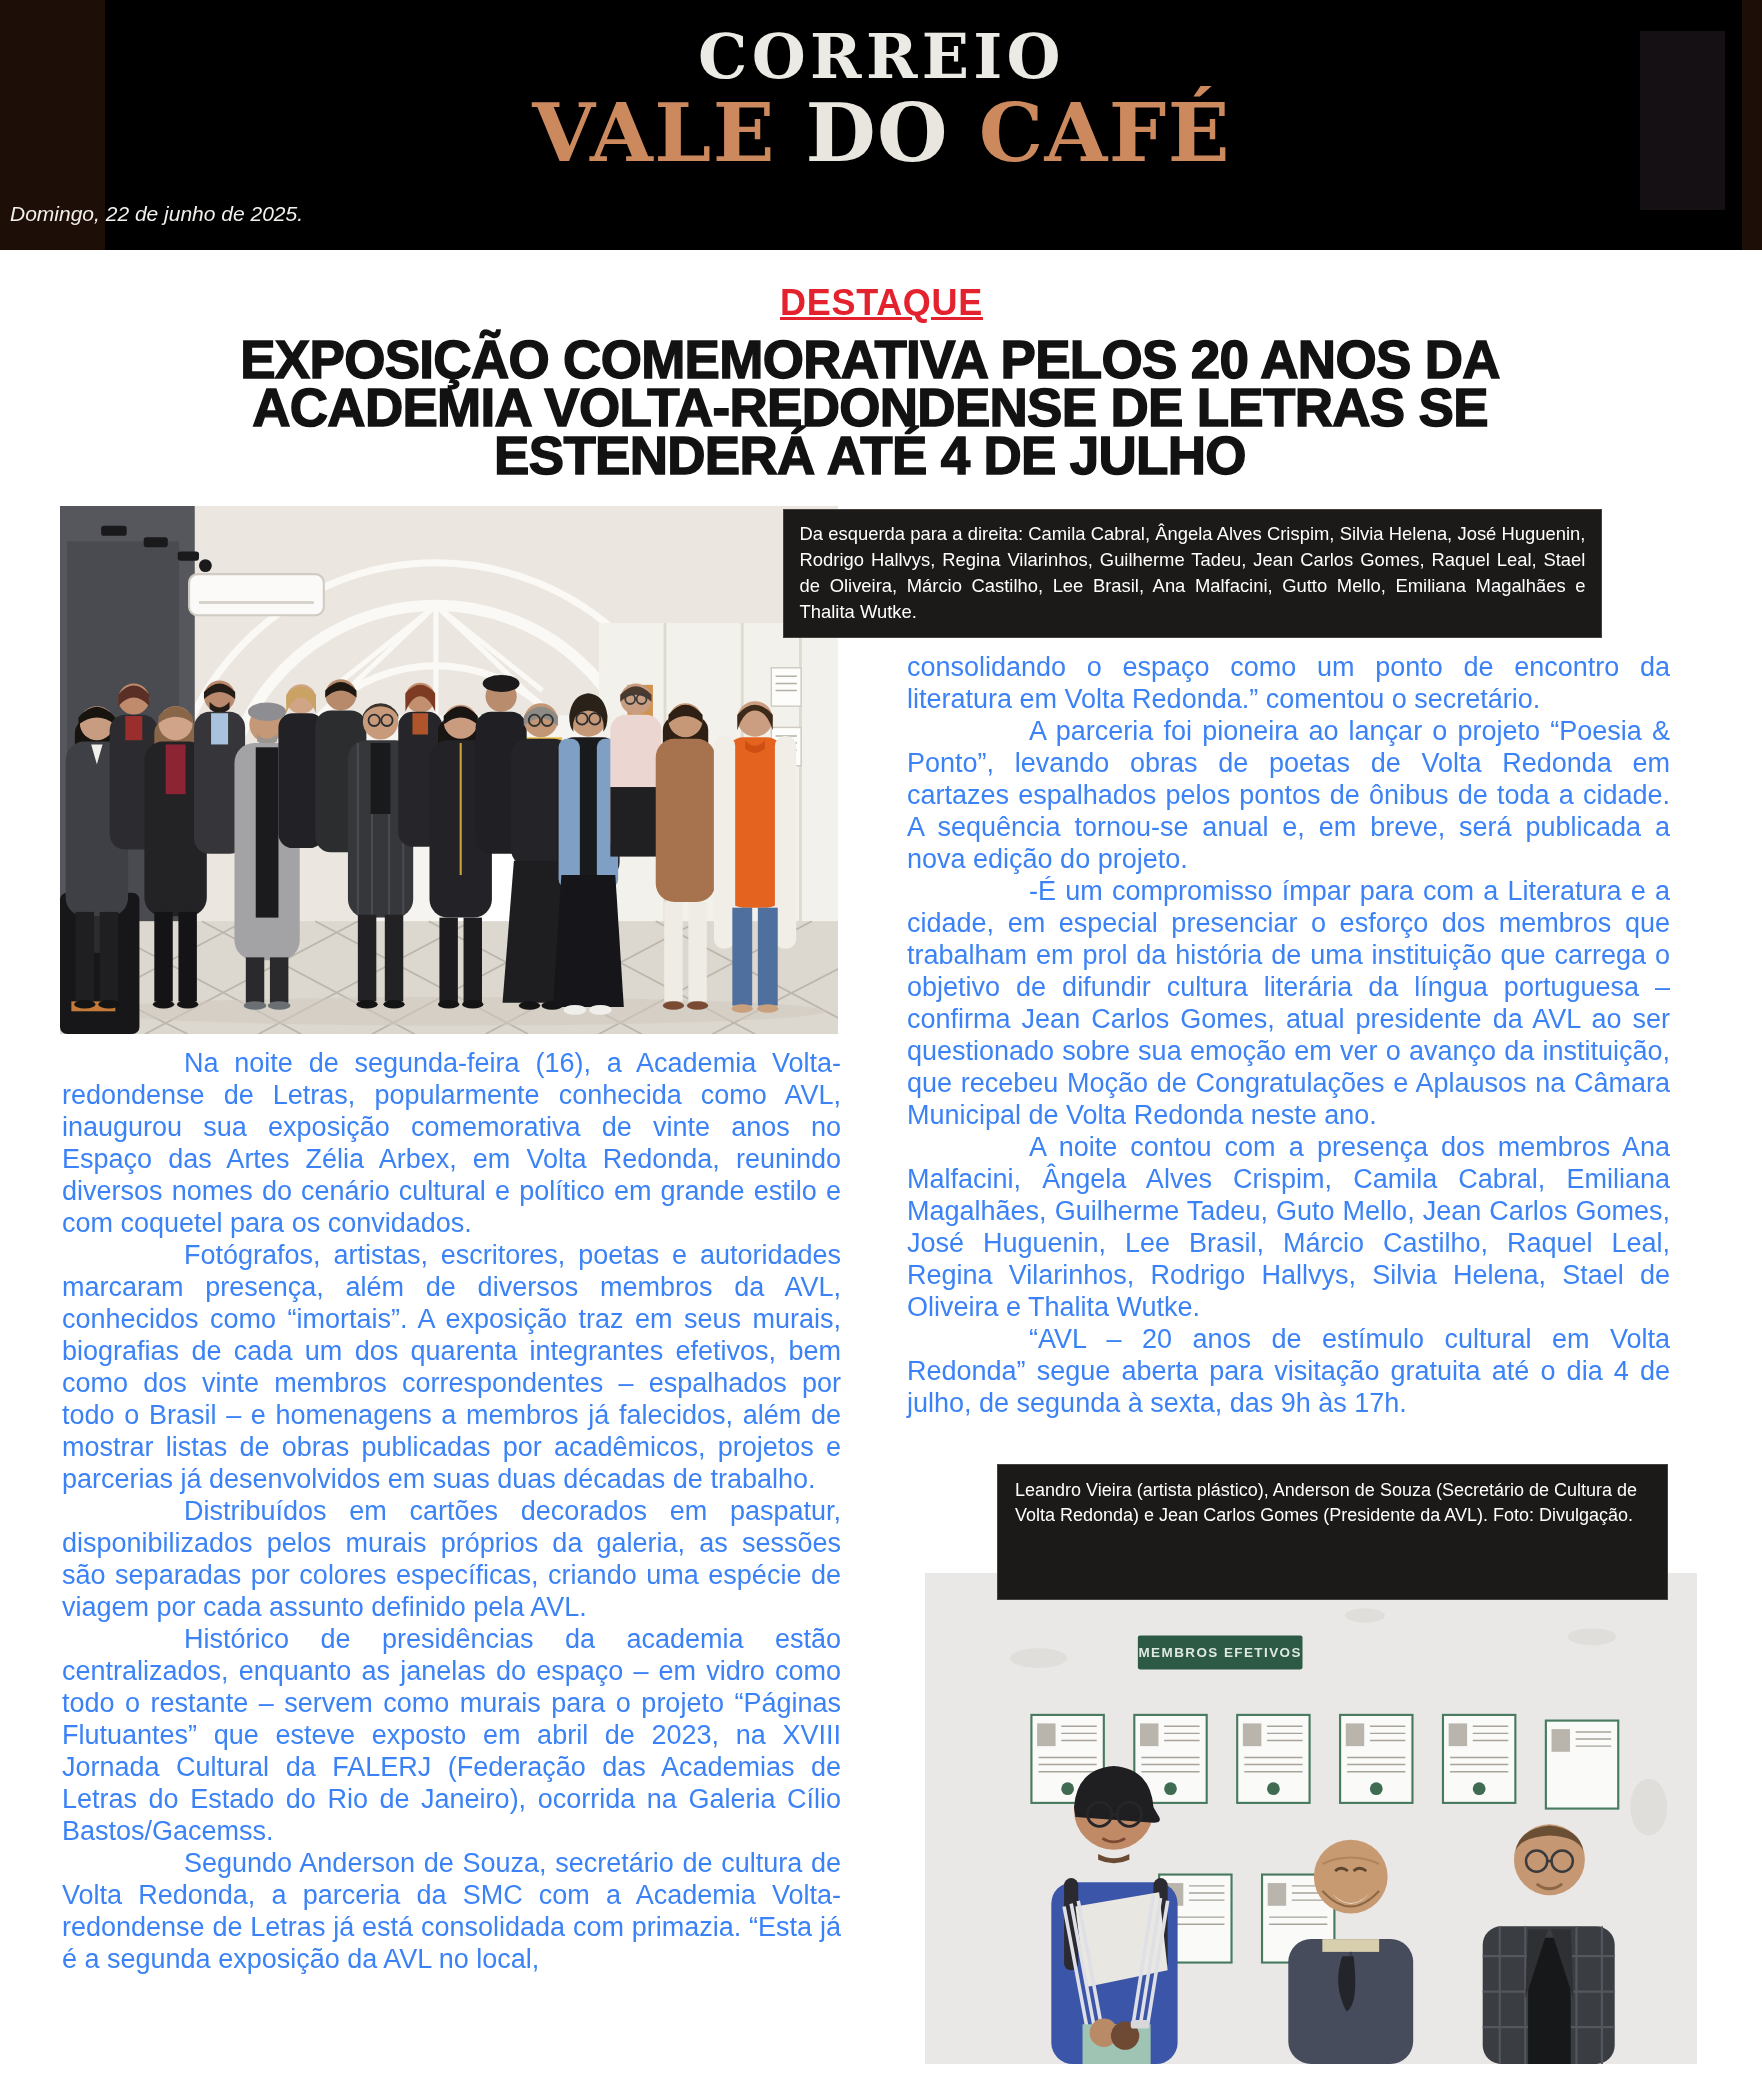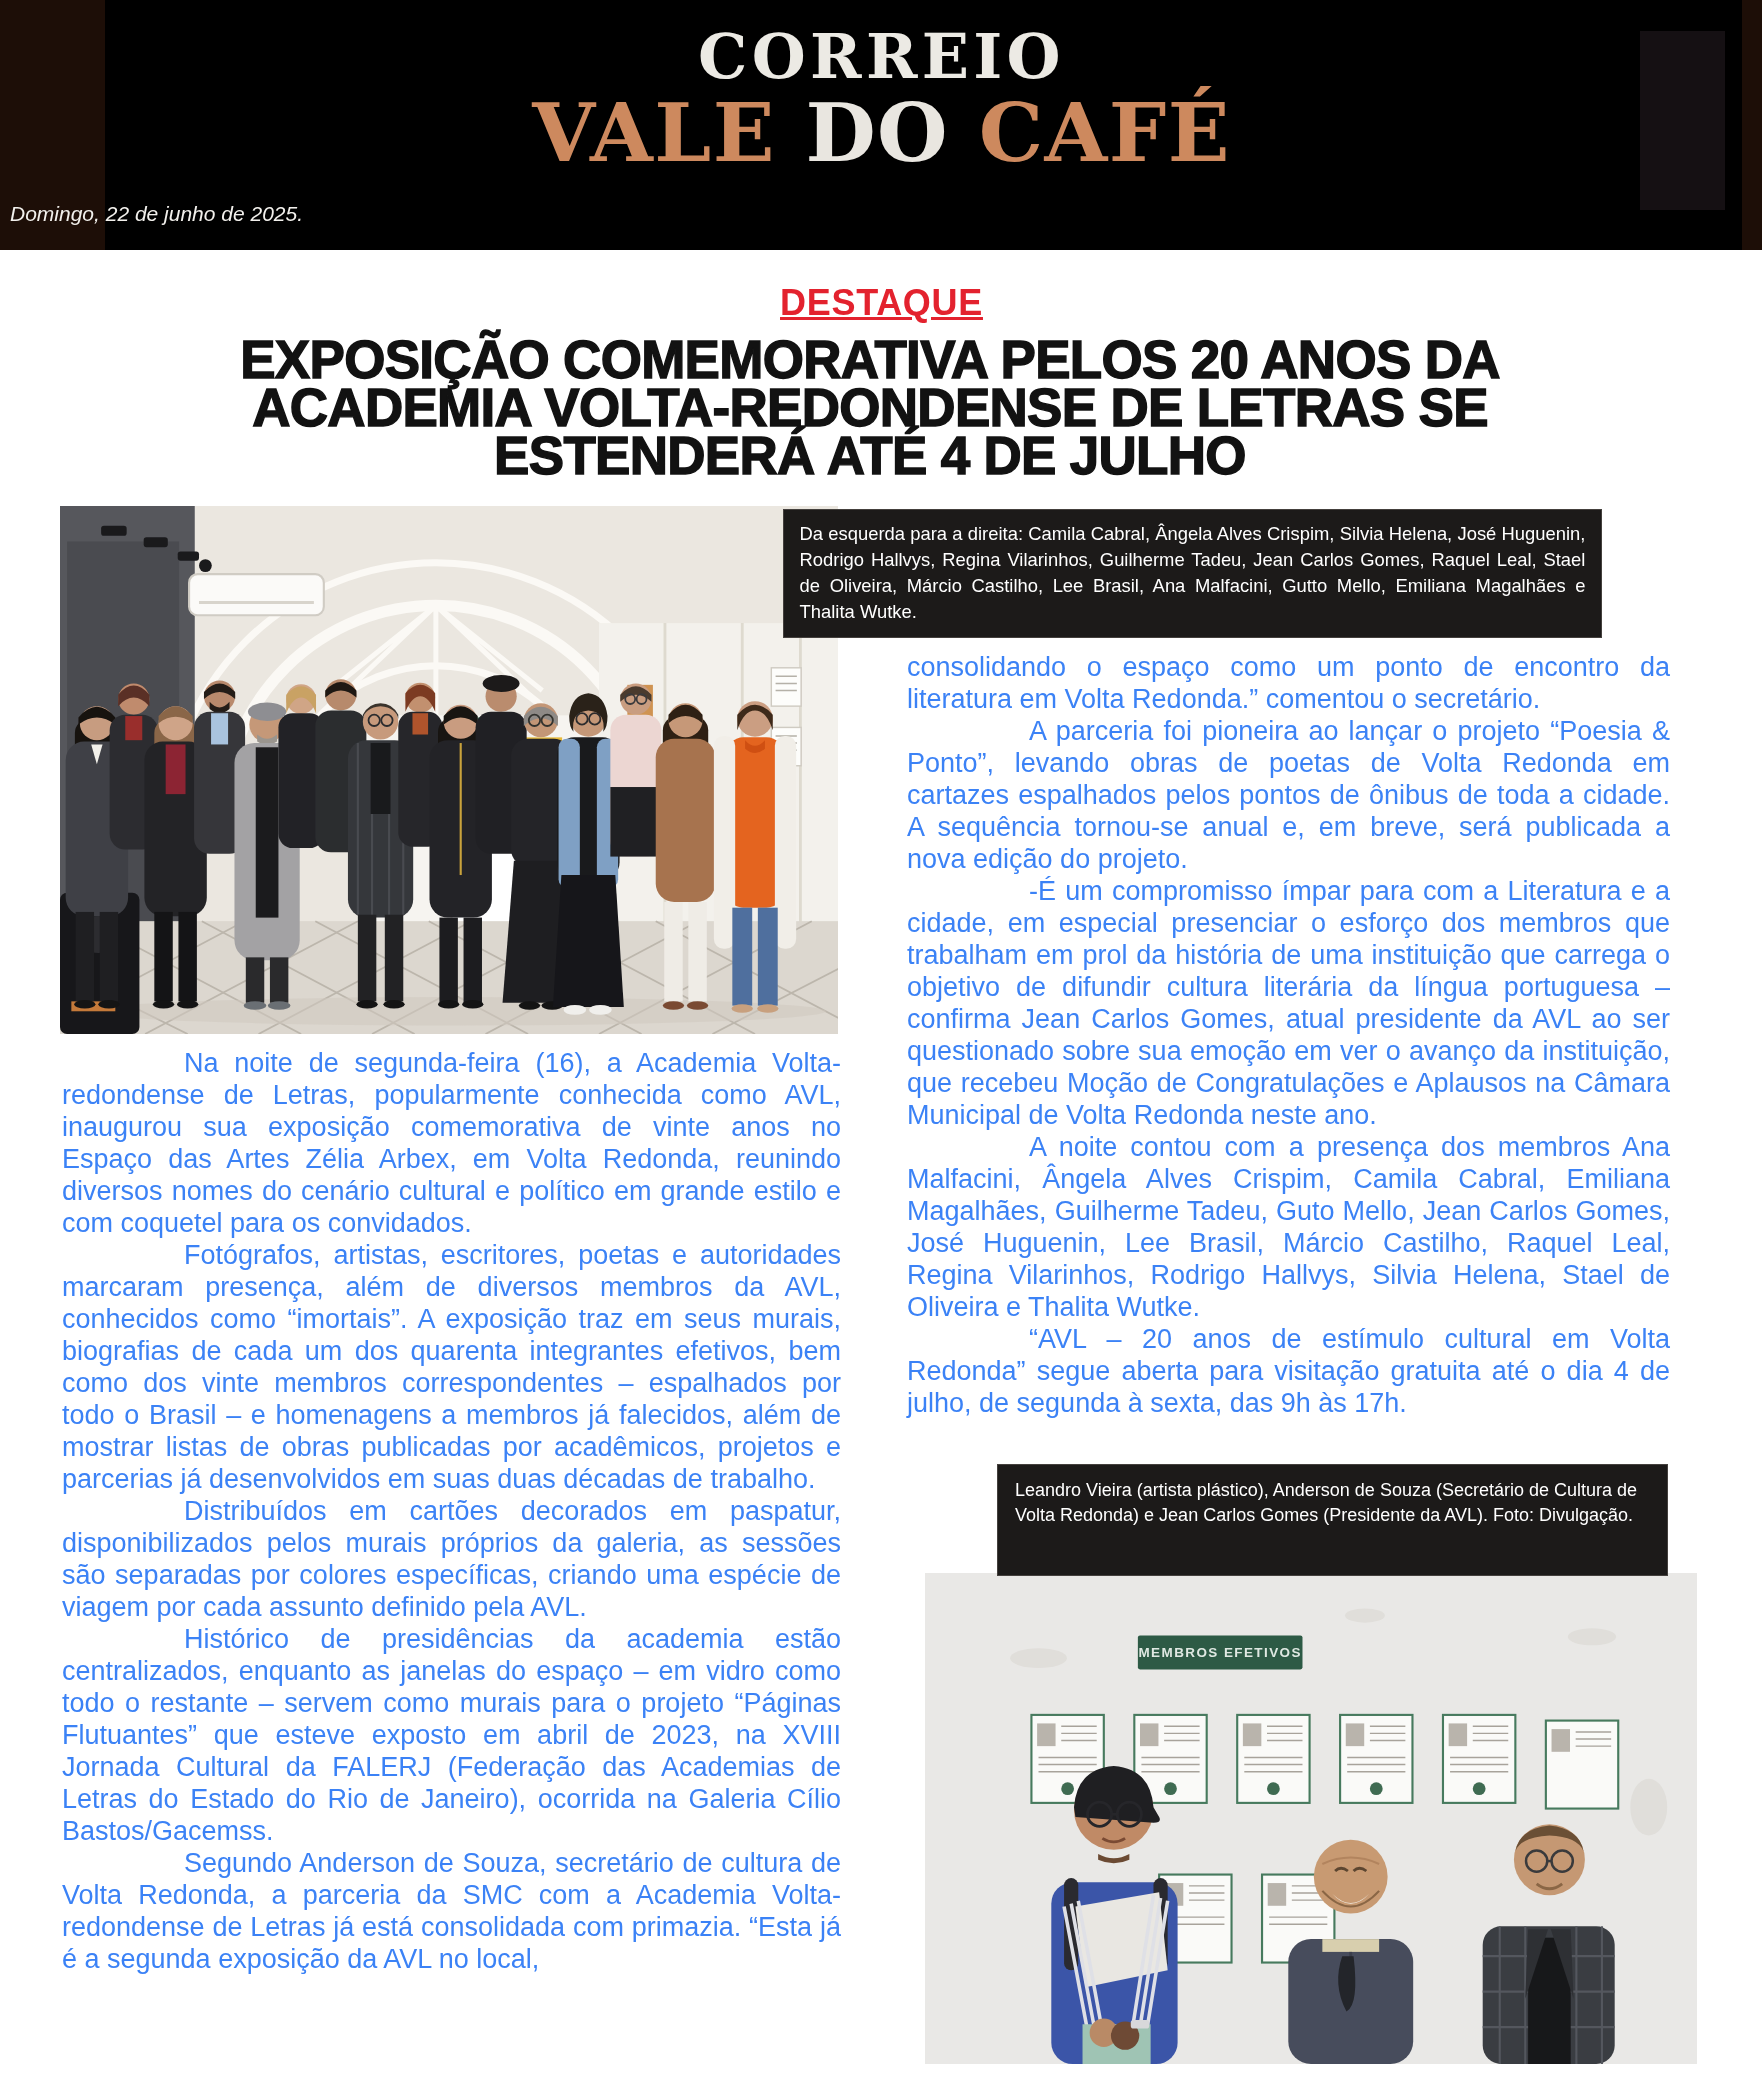--- a/index.html
+++ b/index.html
@@ -31,21 +31,21 @@
   
   .photo1{position:absolute;left:60px;top:506px;width:778px;height:528px;z-index:1;}
   .photo2{position:absolute;left:903px;top:1573px;width:772px;height:491px;z-index:1;padding-left:22px;}
   .photo1 svg,.photo2 svg{display:block;width:100%;height:100%;}
 
   
   .caption{position:absolute;z-index:3;background:#1c1a19;border:1.4px solid #44403d;
            color:#ffffff;box-sizing:border-box;}
   .caption1{left:783px;top:509px;width:819px;min-height:95px;padding:11.4px 15.6px;
             font-size:18.4px;line-height:26px;text-align:justify;}
-  .caption2{left:997px;top:1464px;width:671px;height:112px;padding:12.8px 17px;
+  .caption2{left:997px;top:1464px;width:671px;height:136px;padding:12.8px 17px;
             font-size:18px;line-height:25.5px;}
 
   
   .col{position:absolute;font-size:27px;line-height:32px;text-align:justify;color:#3b82f6;}
   .col p{margin:0;text-indent:122px;}
   .col p.no-indent{text-indent:0;}
   .col-left{left:62px;top:1047px;width:779px;}
   .col-right{left:907px;top:651px;width:763px;}
 </style>
 </head>

